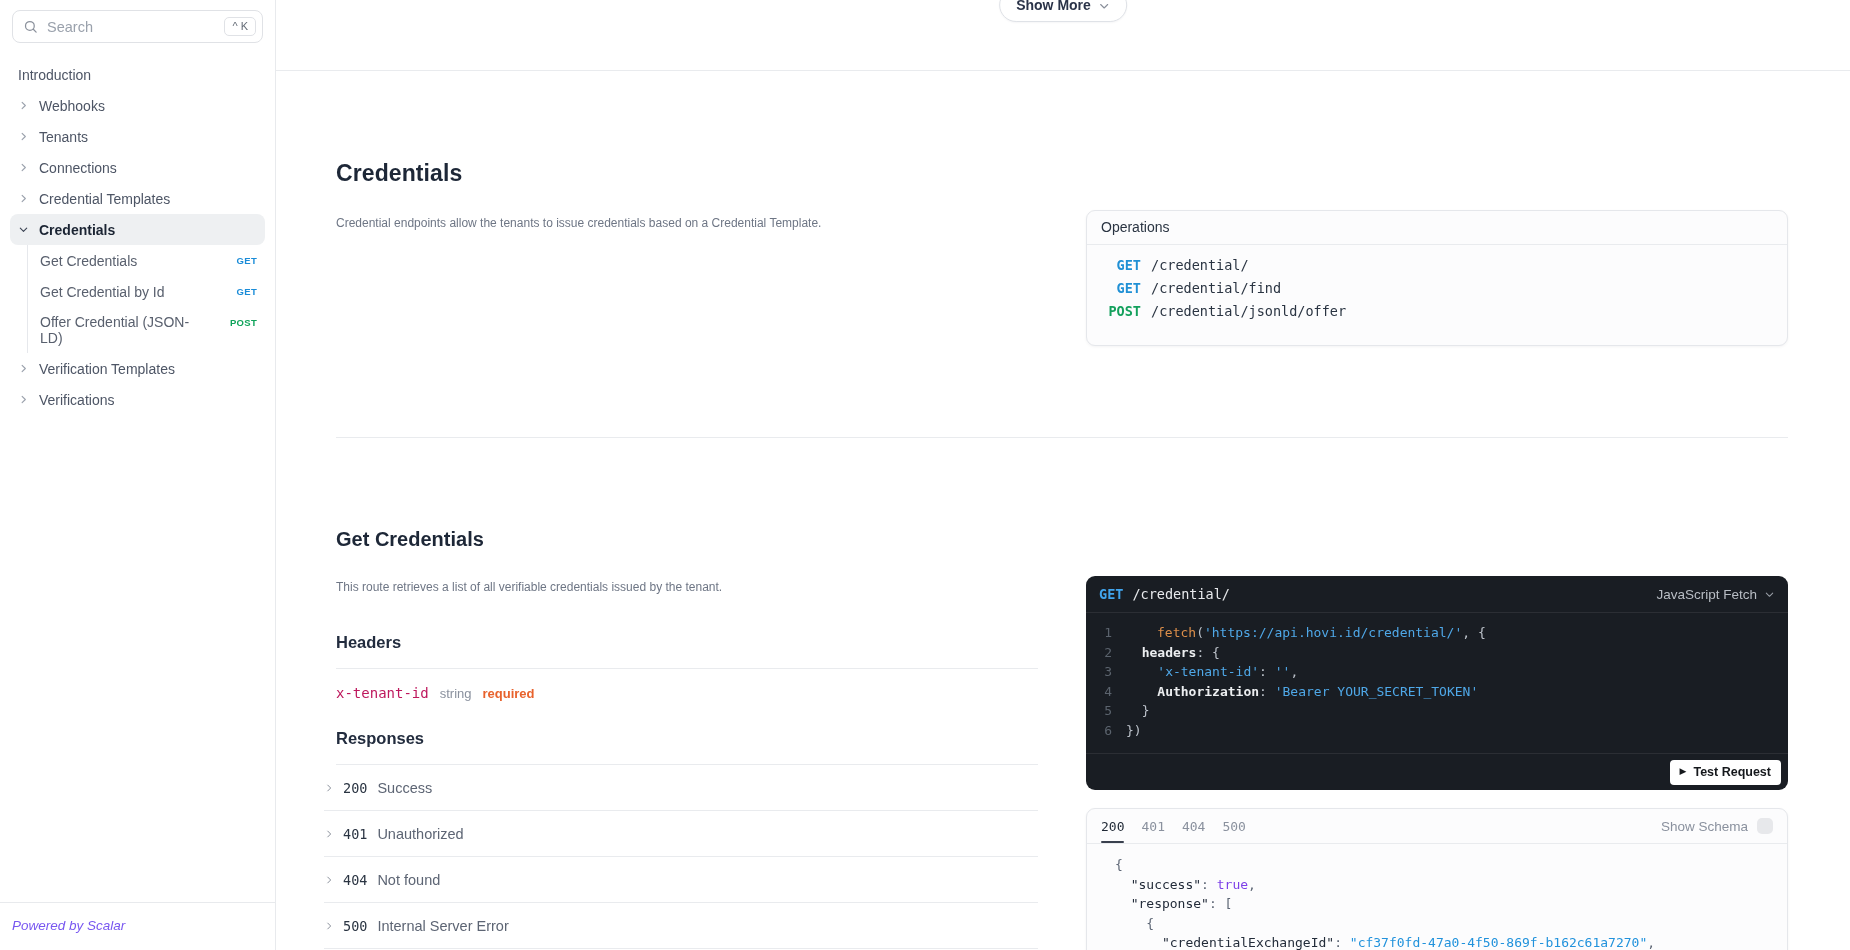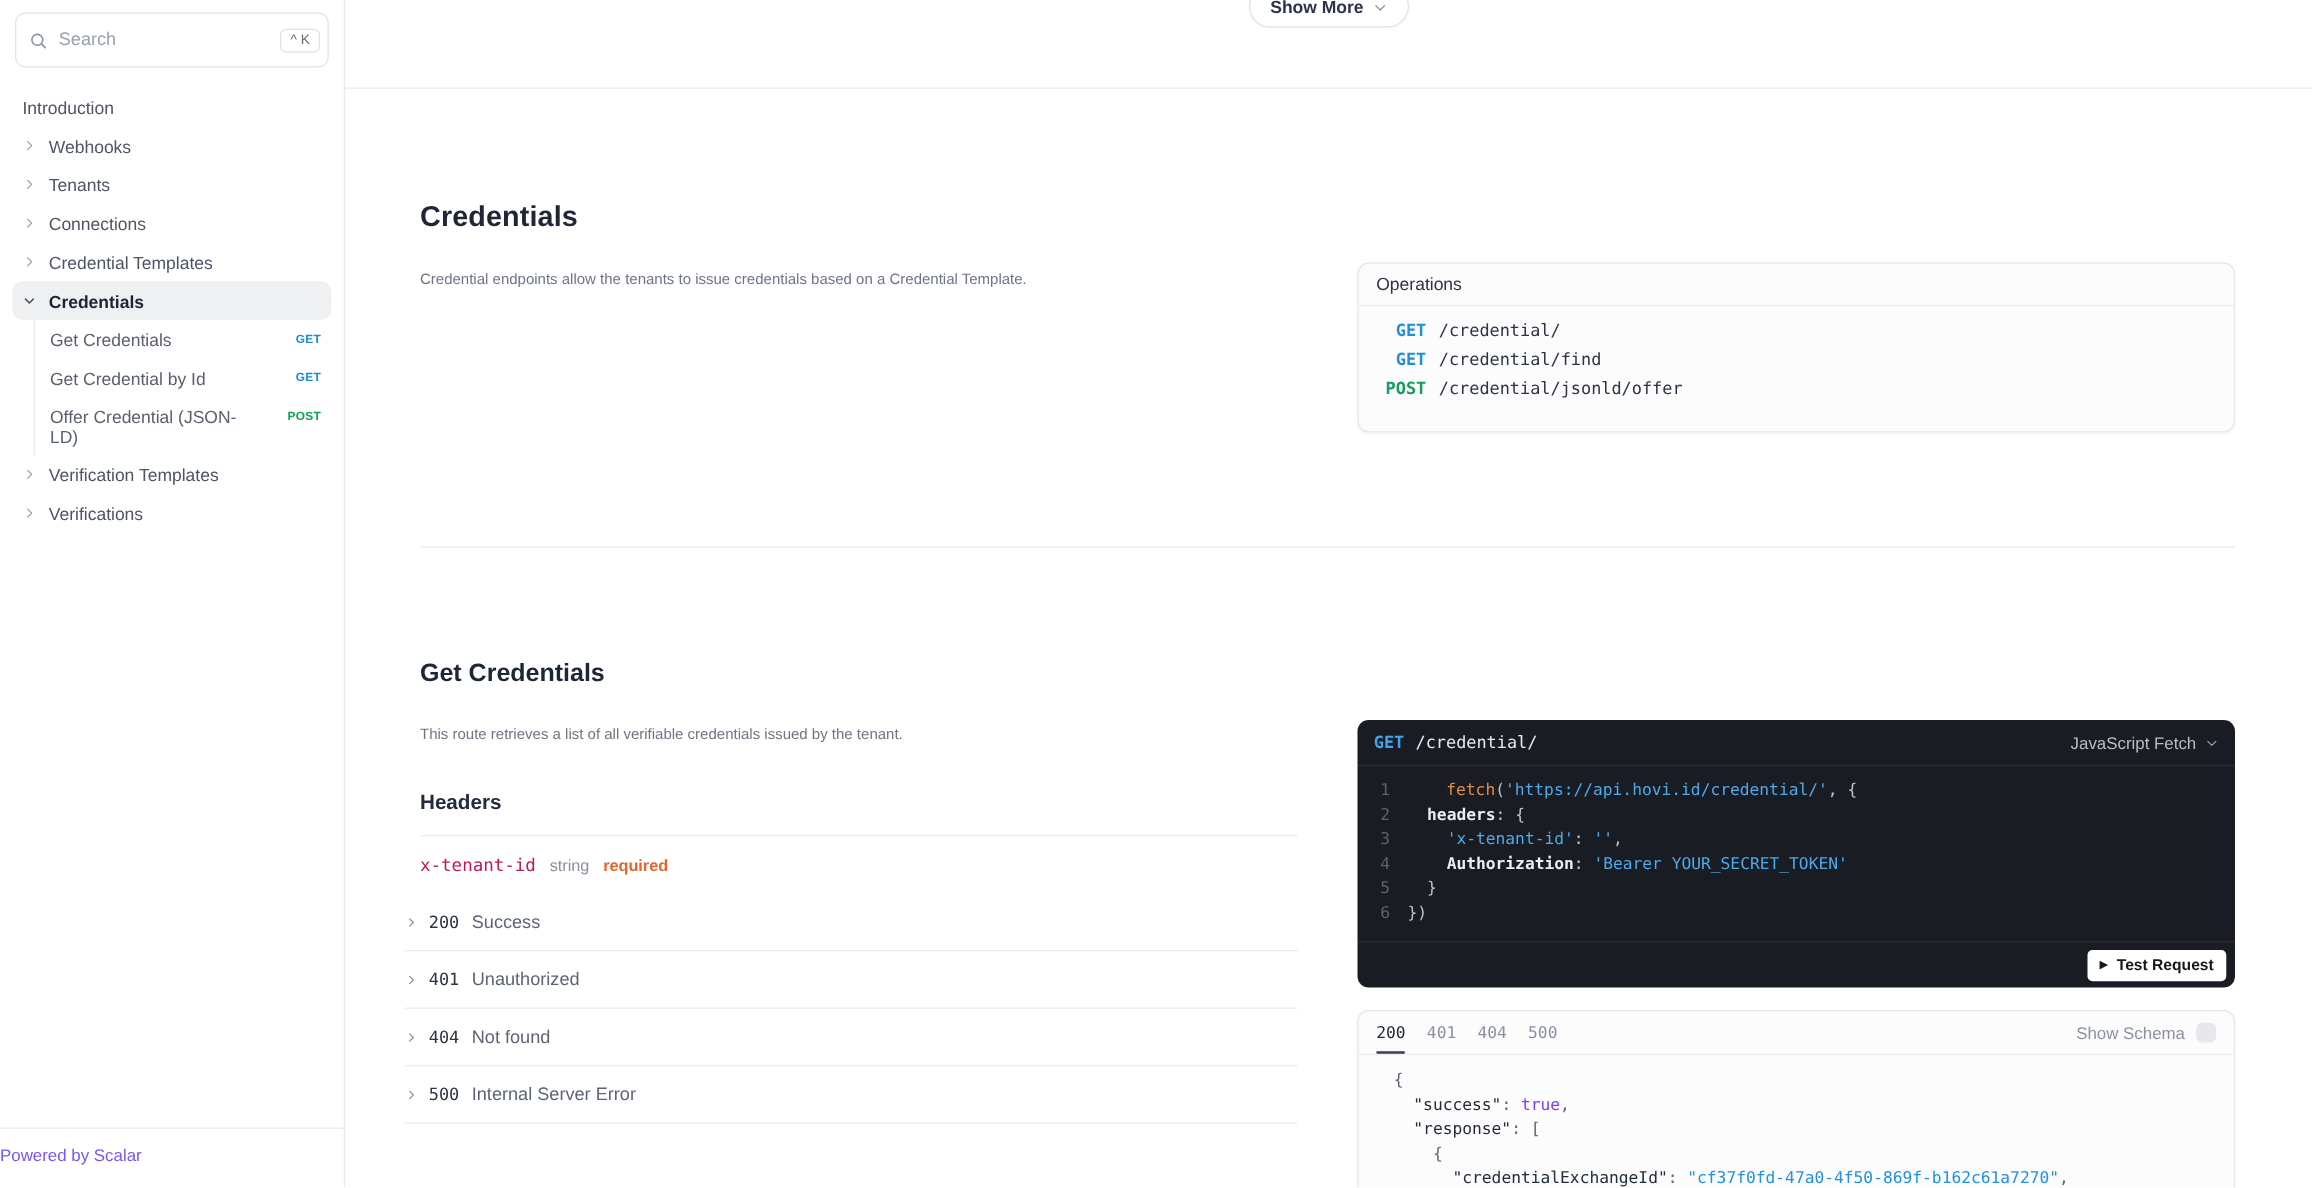--- a/index.html
+++ b/index.html
@@ -9,21 +9,21 @@
     background: #fff; display: flex; color: #1c2737;
   }
   svg { display: block; }
 
   
   .sidebar {
     width: 276px; min-width: 276px; height: 950px; background: #fff;
     border-right: 1px solid #e8eaed; display: flex; flex-direction: column;
   }
   .search-box {
-    margin: 10px 12px 8px; height: 44px; border: 1px solid #e0e2e6; border-radius: 8px;
+    margin: 10px 12px 8px; height: 33px; border: 1px solid #e0e2e6; border-radius: 8px;
     display: flex; align-items: center; gap: 9px; padding: 0 6px 0 10px; cursor: pointer;
   }
   .search-placeholder { flex: 1; font-size: 14.5px; color: #9aa1ac; }
   .kbd {
     border: 1px solid #e0e2e6; border-radius: 5px; padding: 2px 7px 3px;
     font-size: 11px; color: #646b76; background: #fff;
   }
   .nav { padding: 8px 10px 0; }
   .nav-item {
     height: 31px; display: flex; align-items: center; border-radius: 8px;
@@ -36,21 +36,21 @@
   .nav-child {
     min-height: 31px; display: flex; align-items: center; font-size: 14px;
     color: #59606e; padding: 0 8px 0 3px; cursor: pointer;
   }
   .nav-child .lbl { max-width: 158px; }
   .nav-child.multiline { align-items: flex-start; padding-top: 7px; padding-bottom: 7px; }
   .nav-child.multiline .badge { margin-top: 3px; }
   .badge { margin-left: auto; font-size: 9.5px; font-weight: 700; letter-spacing: .3px; }
   .badge.get  { color: #1a8cd8; }
   .badge.post { color: #0fa35a; }
-  .sidebar-footer { margin-top: auto; border-top: 1px solid #e8eaed; padding: 13px 0 16px; }
+  .sidebar-footer { margin-top: auto; border-top: 1px solid #e8eaed; padding: 13px 12px 16px; font-style: italic; }
   .powered-link { font-size: 13.5px; color: #7857f0; cursor: pointer; text-decoration: none; }
 
   
   .main { position: relative; flex: 1; height: 950px; background: #fff; overflow: hidden; }
   .topbar { position: absolute; top: 0; left: 0; right: 0; height: 71px; border-bottom: 1px solid #e9ebee; background: #fff; }
   .show-more {
     position: absolute; top: -12px; left: 50%; transform: translateX(-50%);
     height: 34px; border: 1px solid #dfe2e7; border-radius: 17px; background: #fff;
     display: flex; align-items: center; gap: 7px; padding: 0 16px;
     font-size: 14px; font-weight: 600; color: #2a3348; font-family: inherit; cursor: pointer;
@@ -296,20 +296,21 @@
     <h2 class="h2">Get Credentials</h2>
     <p class="section-desc">This route retrieves a list of all verifiable credentials issued by the tenant.</p>
 
     <h3 class="h3">Headers</h3>
     <div class="param-row">
       <span class="param-name">x-tenant-id</span>
       <span class="param-type">string</span>
       <span class="param-flag">required</span>
     </div>
 
+    <h3 class="h3" id="responses-title">Responses</h3>
     <div>
       <div class="resp-row">
         <span class="chev">
             <svg width="10" height="10" viewBox="0 0 24 24" fill="none" stroke="currentColor" stroke-width="2.4" stroke-linecap="round" stroke-linejoin="round">
               <polyline points="9 5 16 12 9 19"></polyline>
             </svg>
           </span>
         <span class="resp-code">200</span>
         <span class="resp-label">Success</span>
       </div>

